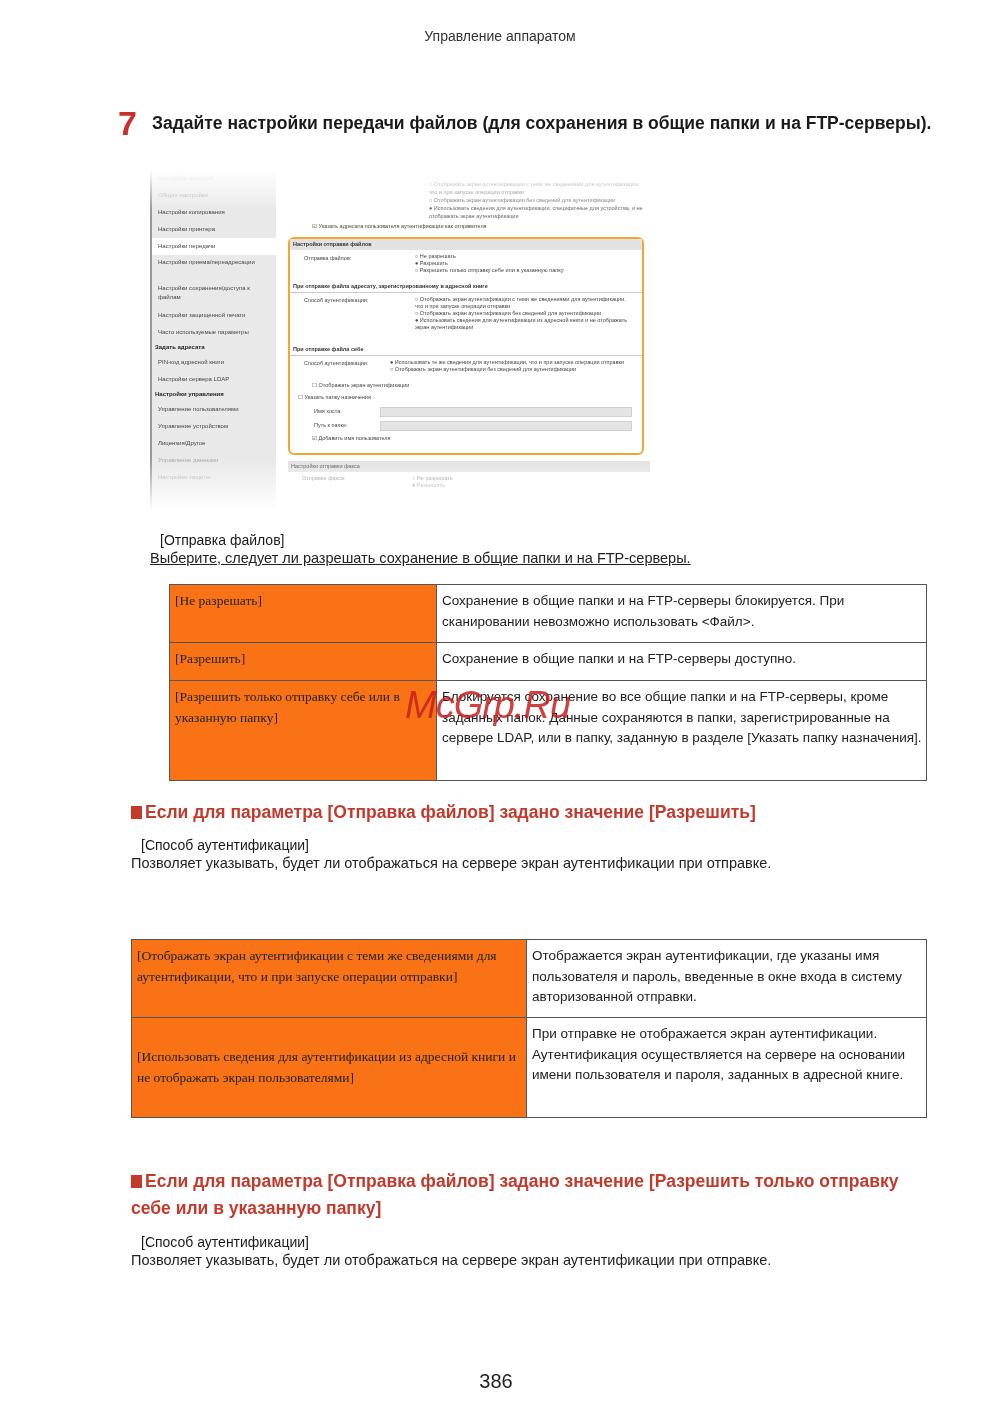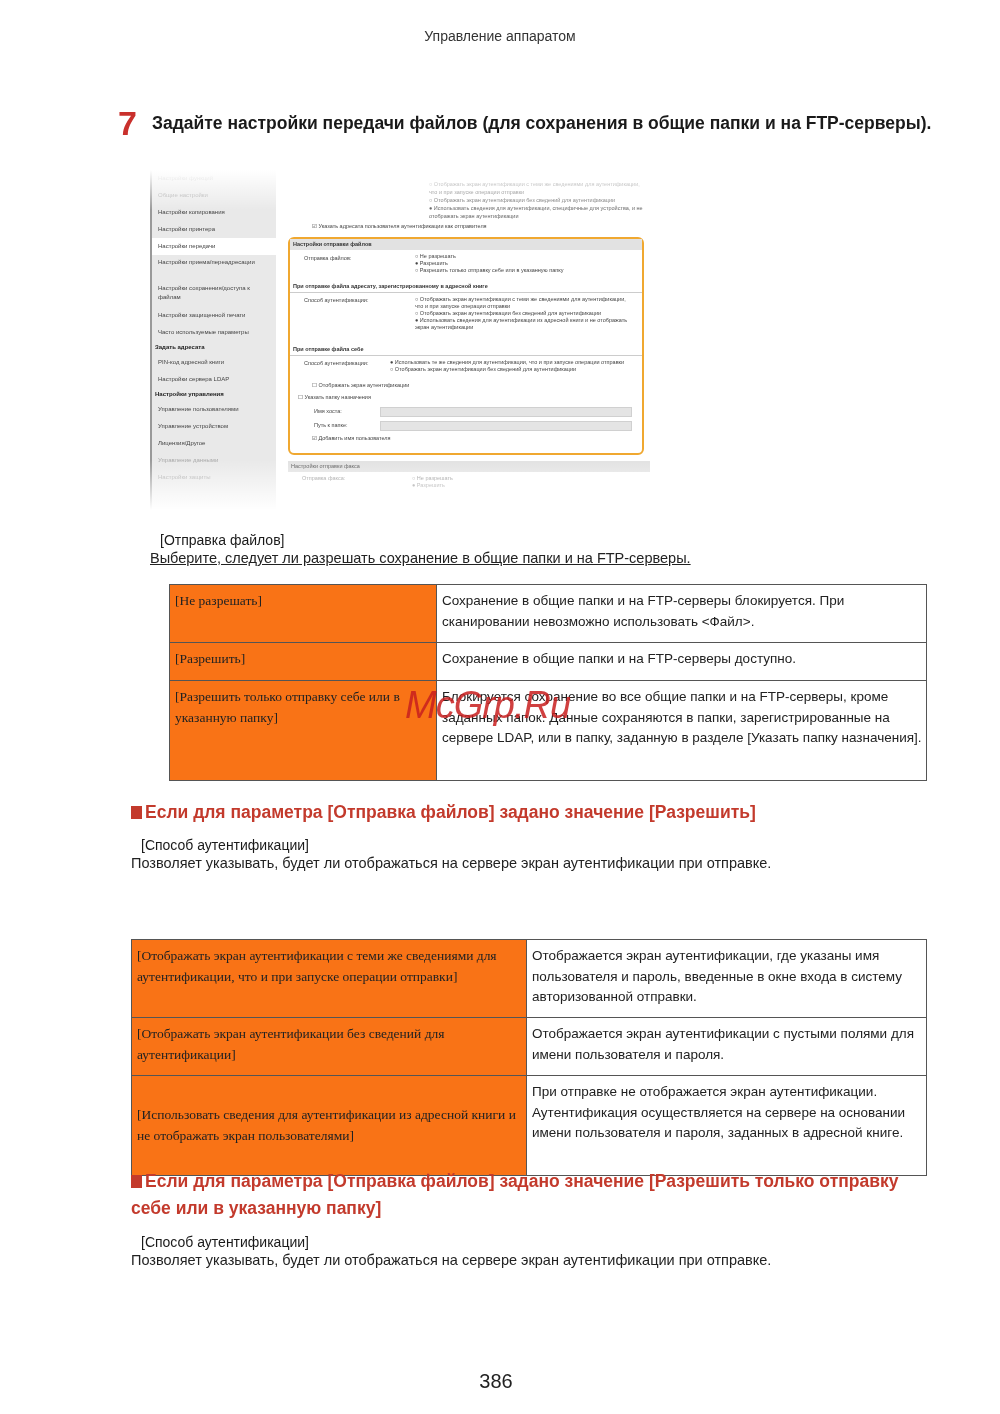--- a/index.html
+++ b/index.html
@@ -176,24 +176,20 @@
 </div>
 <div class="sub-label" style="top:837px; left:131px;">[Способ аутентификации]</div>
 <div class="desc" style="top:855px; left:131px;">Позволяет указывать, будет ли отображаться на сервере экран аутентификации при отправке.</div>
 
 <table class="opt" style="top:891px; left:131px; width:796px;margin-top:48px;">
   <tbody>
       <tr style="height:78px;">
     <td class="k" style="width:385px;">[Отображать экран аутентификации с теми же сведениями для аутентификации, что и при запуске операции отправки]</td>
     <td>Отображается экран аутентификации, где указаны имя пользователя и пароль, введенные в окне входа в систему авторизованной отправки.</td>
   </tr>
-  <tr style="height:58px;">
-    <td class="k">[Отображать экран аутентификации без сведений для аутентификации]</td>
-    <td>Отображается экран аутентификации с пустыми полями для имени пользователя и пароля.</td>
-  </tr>
   <tr style="height:100px;">
     <td class="k" style="vertical-align:middle;">[Использовать сведения для аутентификации из адресной книги и не отображать экран пользователями]</td>
     <td>При отправке не отображается экран аутентификации. Аутентификация осуществляется на сервере на основании имени пользователя и пароля, заданных в адресной книге.</td>
   </tr>
 </tbody>
   </table>
 
 <div class="red-head" style="top:1168px; left:131px; width:790px;">
   <span class="sq"></span><span>Если для параметра [Отправка файлов] задано значение [Разрешить только отправку себе или в указанную папку]</span>
 </div>

